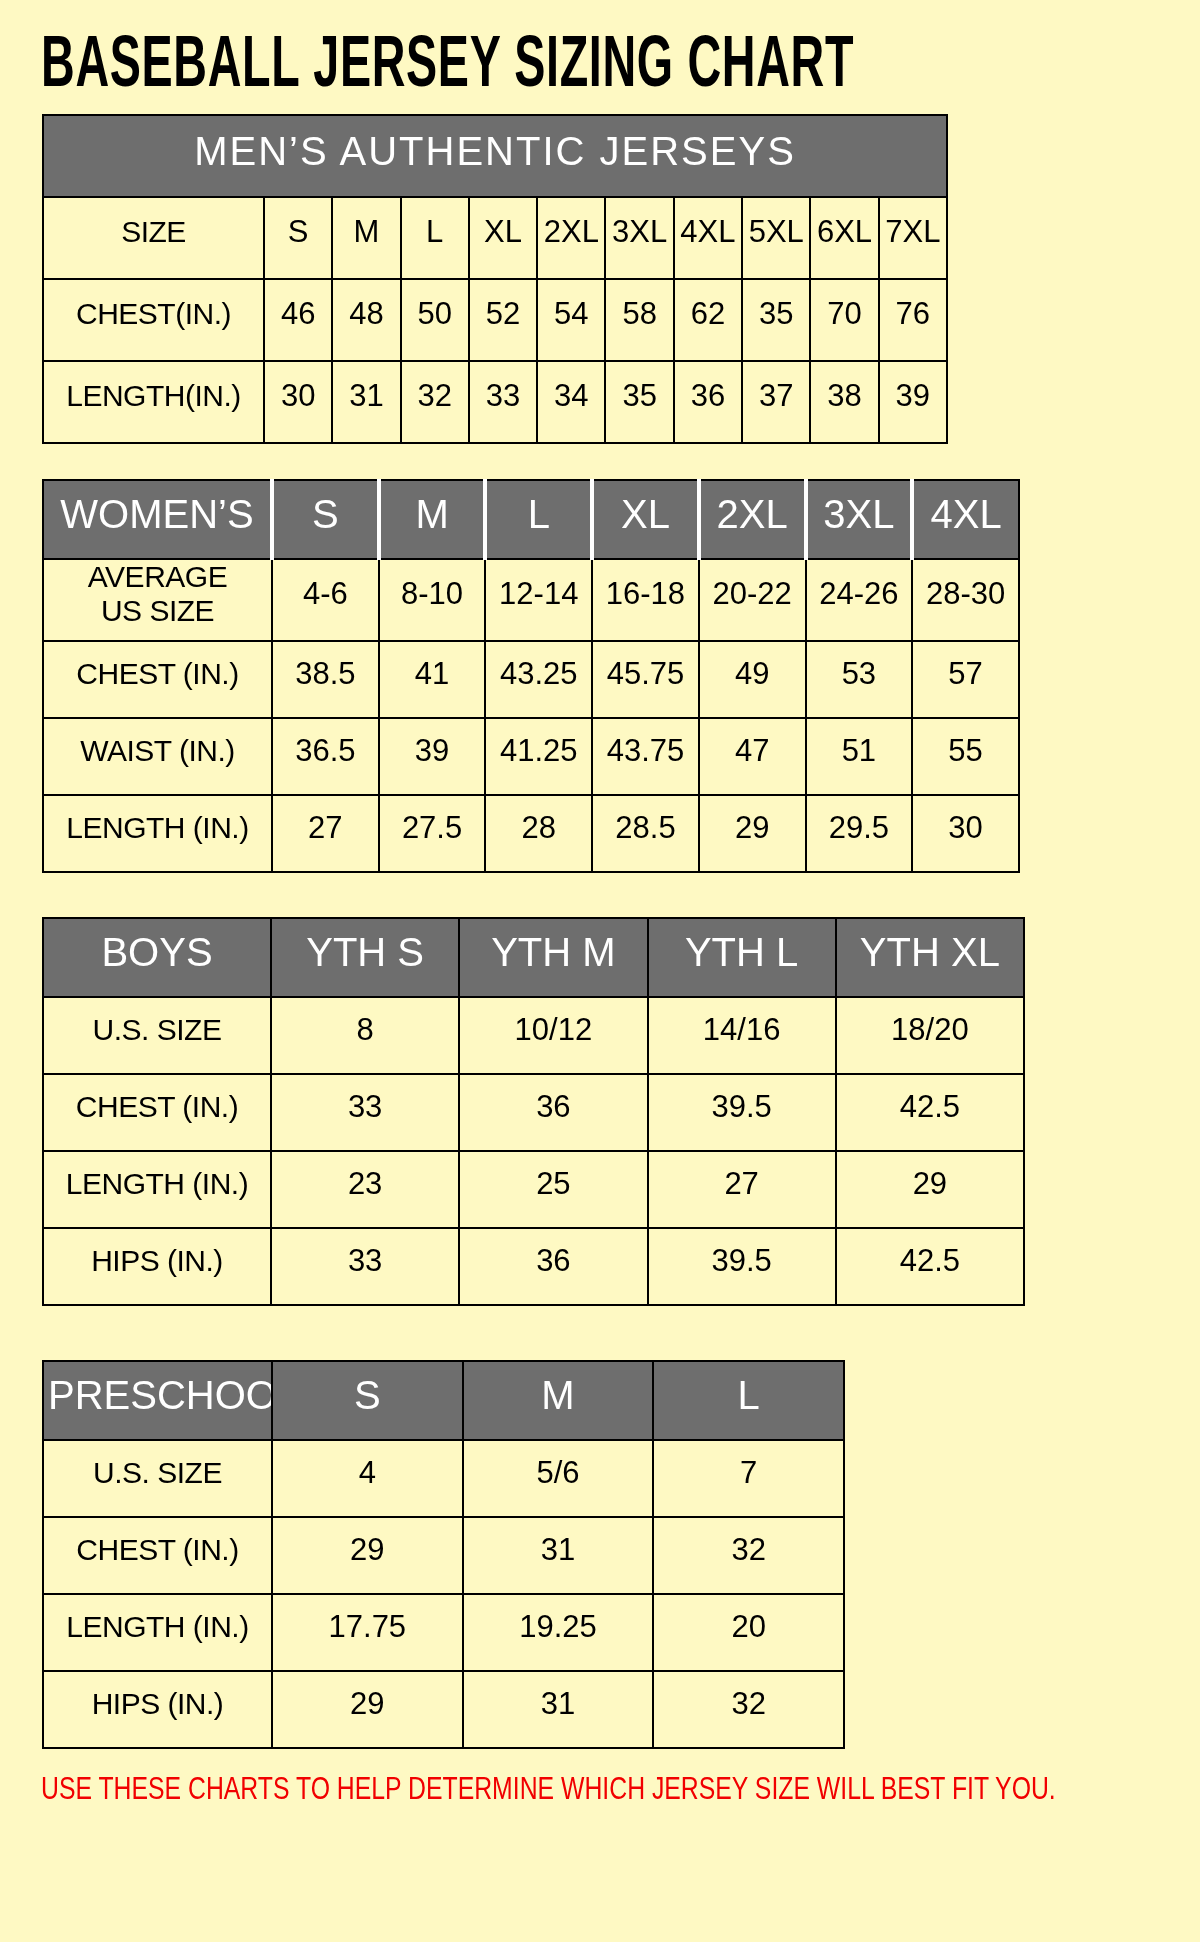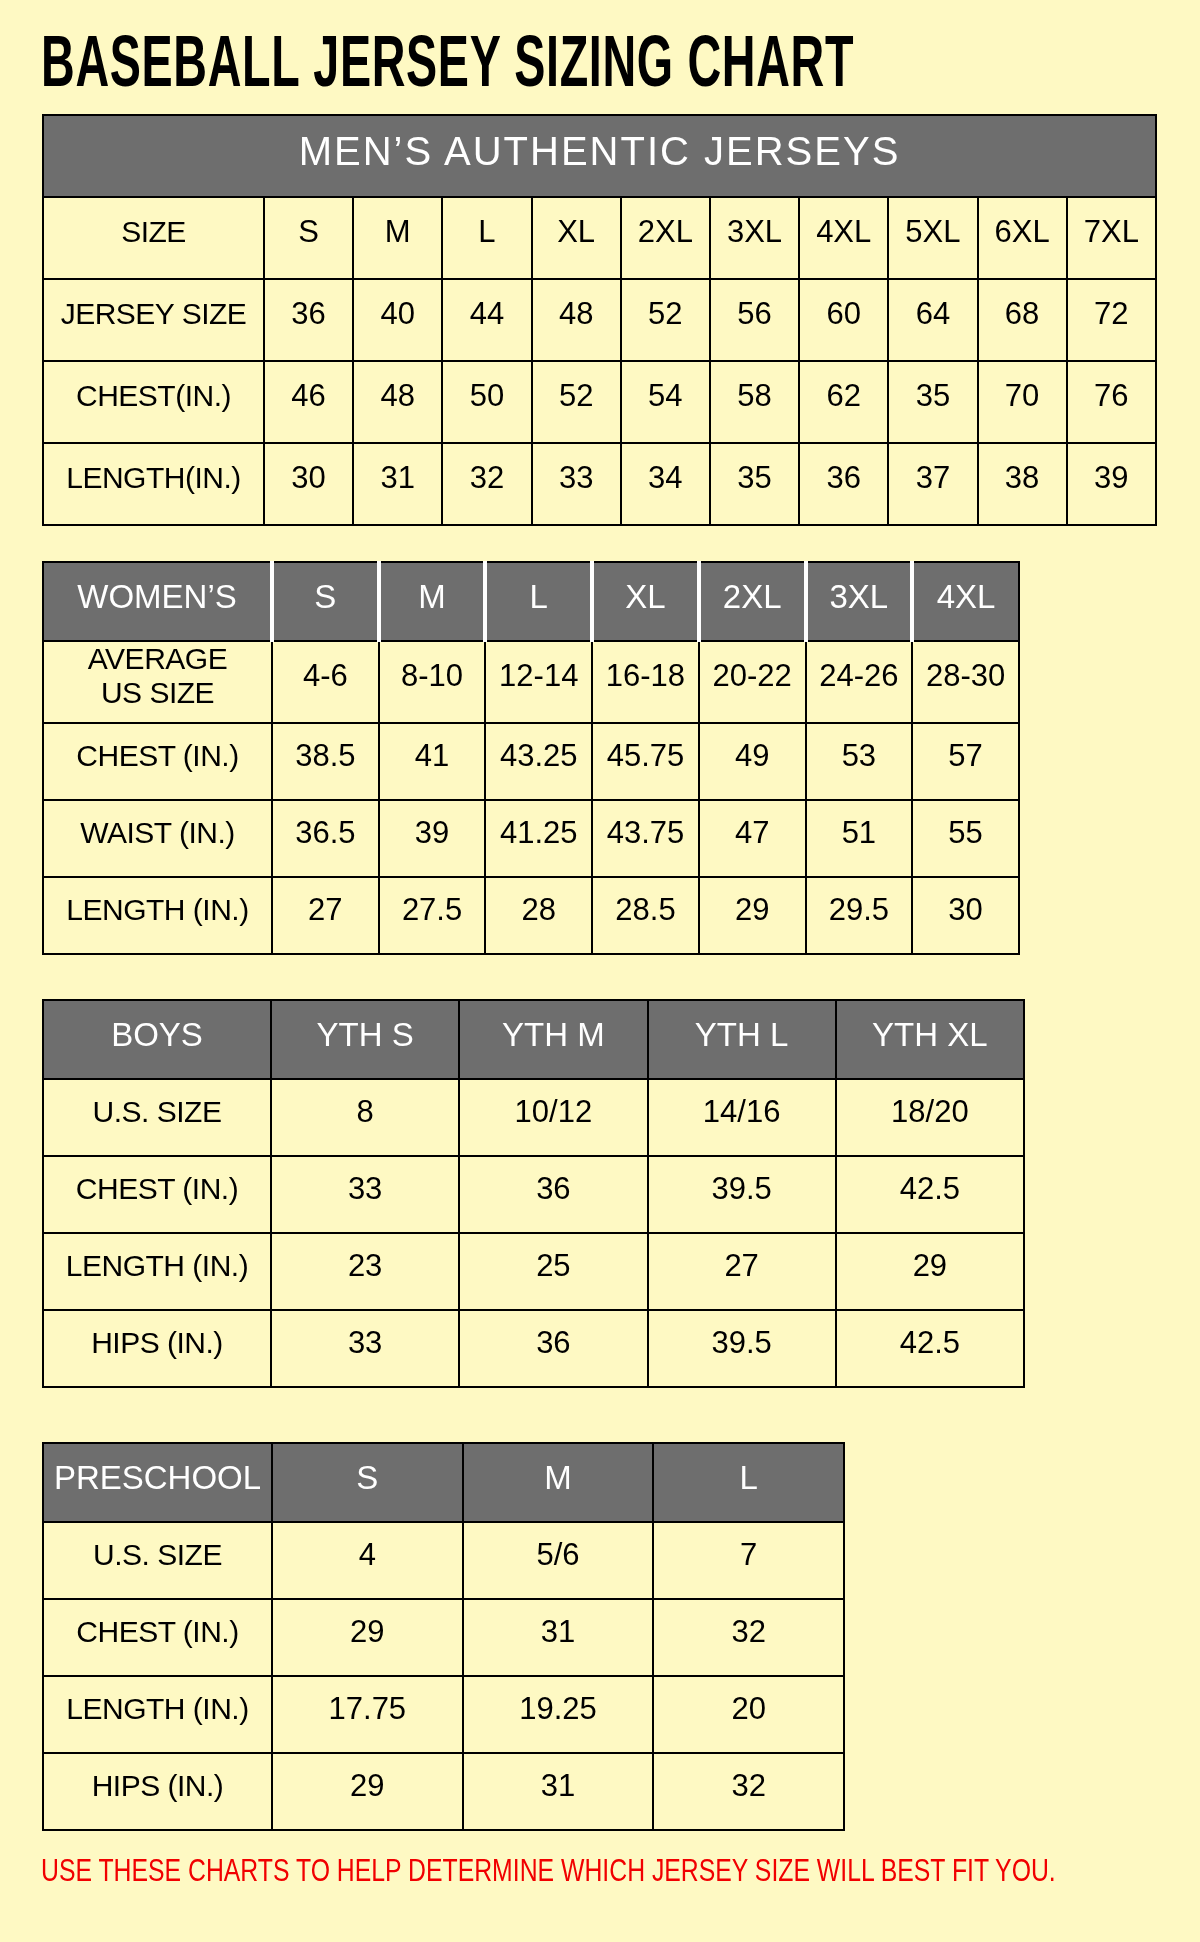--- a/index.html
+++ b/index.html
@@ -49,30 +49,30 @@
     text-align:center;vertical-align:middle;
     font-weight:400;
     font-size:31px;
     padding:0 4px 12px 4px;
     white-space:pre-line;
     overflow:hidden;
   }
   .tbl thead th{
     background:var(--gray);
     color:#ffffff;
-    font-size:33px;
+    font-size:40px;
     padding-bottom:10px;
   }
   .tbl thead th.title-cell{
     font-size:40px;letter-spacing:2px;
   }
   .tbl tbody th.rowlabel{
     font-size:30px;letter-spacing:-0.5px;
   }
-  .mens{width:1115px;border-radius:7px;}
+  .mens{width:906px;border-radius:7px;}
   .womens{width:978px;}
   .boys{width:983px;}
   .preschool{width:803px;}
   .mens thead tr{height:82px;}
   .mens tbody tr{height:82px;}
   .womens thead tr,.boys thead tr,.preschool thead tr{height:79px;}
   .womens tbody tr,.boys tbody tr,.preschool tbody tr{height:77px;}
   
   .womens thead th + th{border-left:4px solid #ffffff;}
   .sec-mens{margin-top:16px;}
@@ -127,33 +127,20 @@
             <td>L</td>
             <td>XL</td>
             <td>2XL</td>
             <td>3XL</td>
             <td>4XL</td>
             <td>5XL</td>
             <td>6XL</td>
             <td>7XL</td>
           </tr>
           <tr>
-            <th class="rowlabel" scope="row">JERSEY SIZE</th>
-            <td>36</td>
-            <td>40</td>
-            <td>44</td>
-            <td>48</td>
-            <td>52</td>
-            <td>56</td>
-            <td>60</td>
-            <td>64</td>
-            <td>68</td>
-            <td>72</td>
-          </tr>
-          <tr>
             <th class="rowlabel" scope="row">CHEST(IN.)</th>
             <td>46</td>
             <td>48</td>
             <td>50</td>
             <td>52</td>
             <td>54</td>
             <td>58</td>
             <td>62</td>
             <td>35</td>
             <td>70</td>

